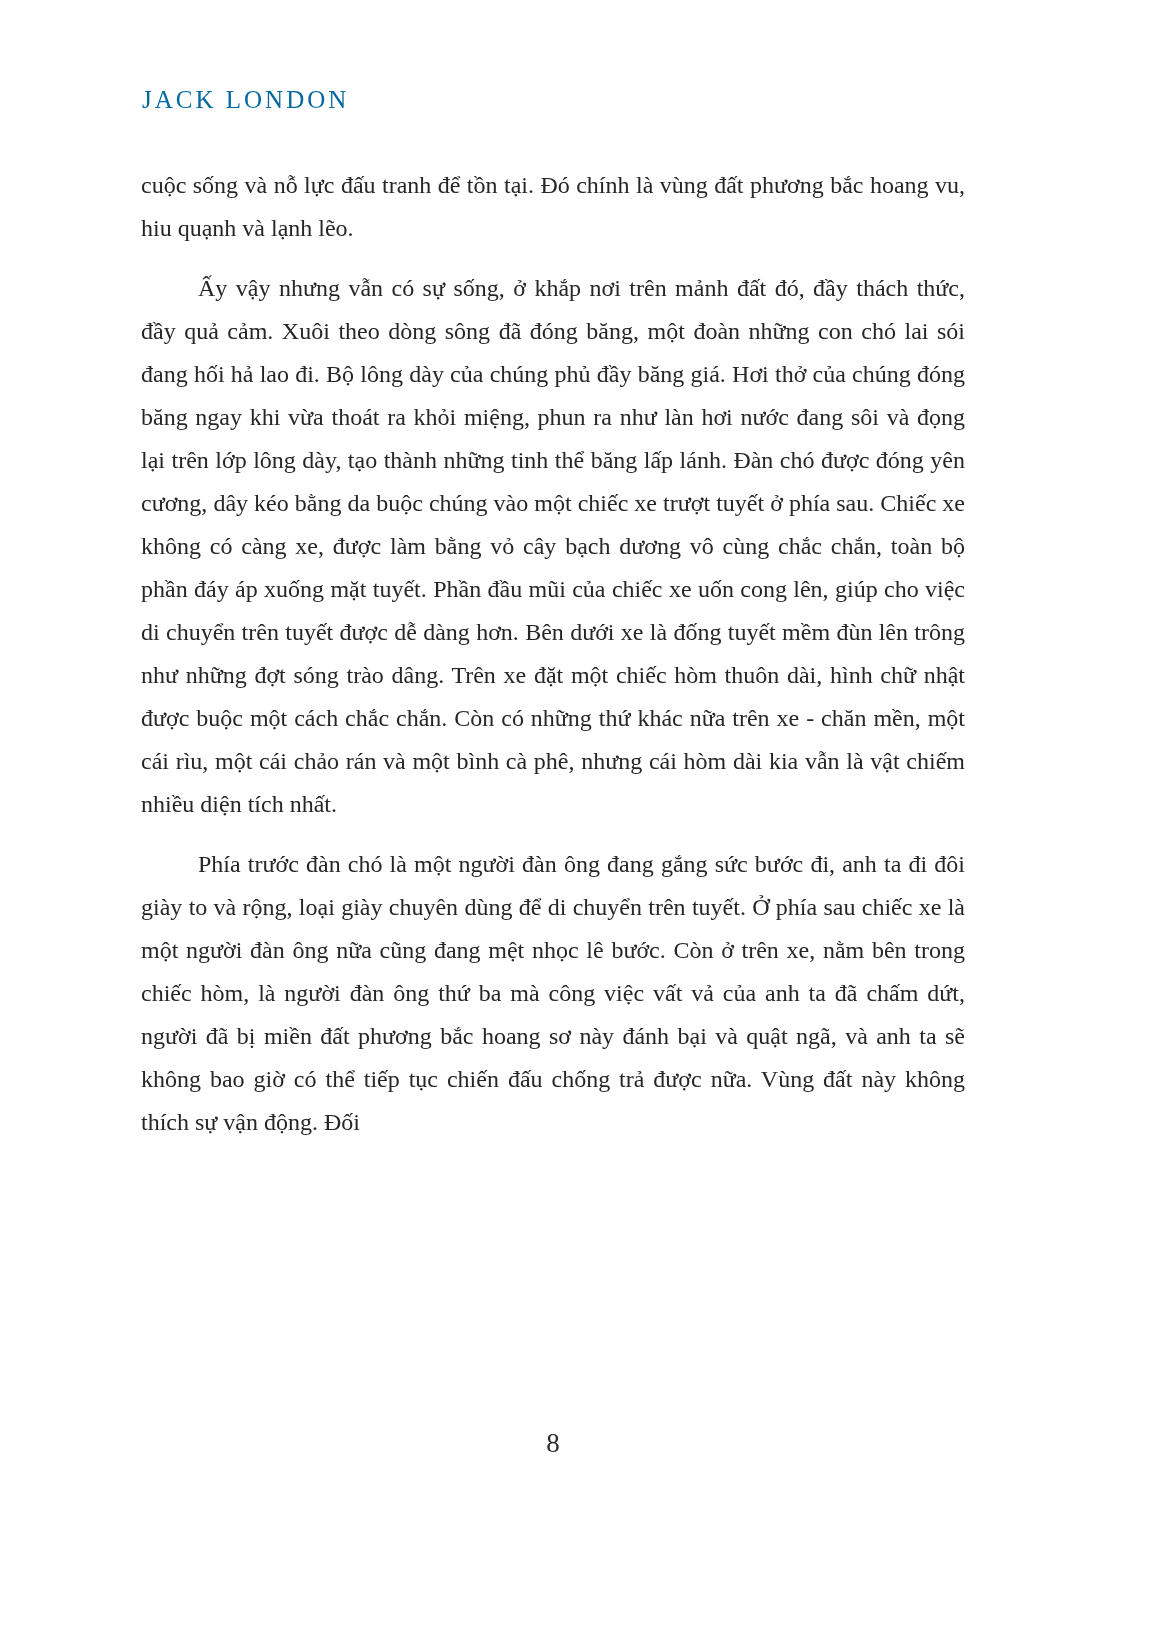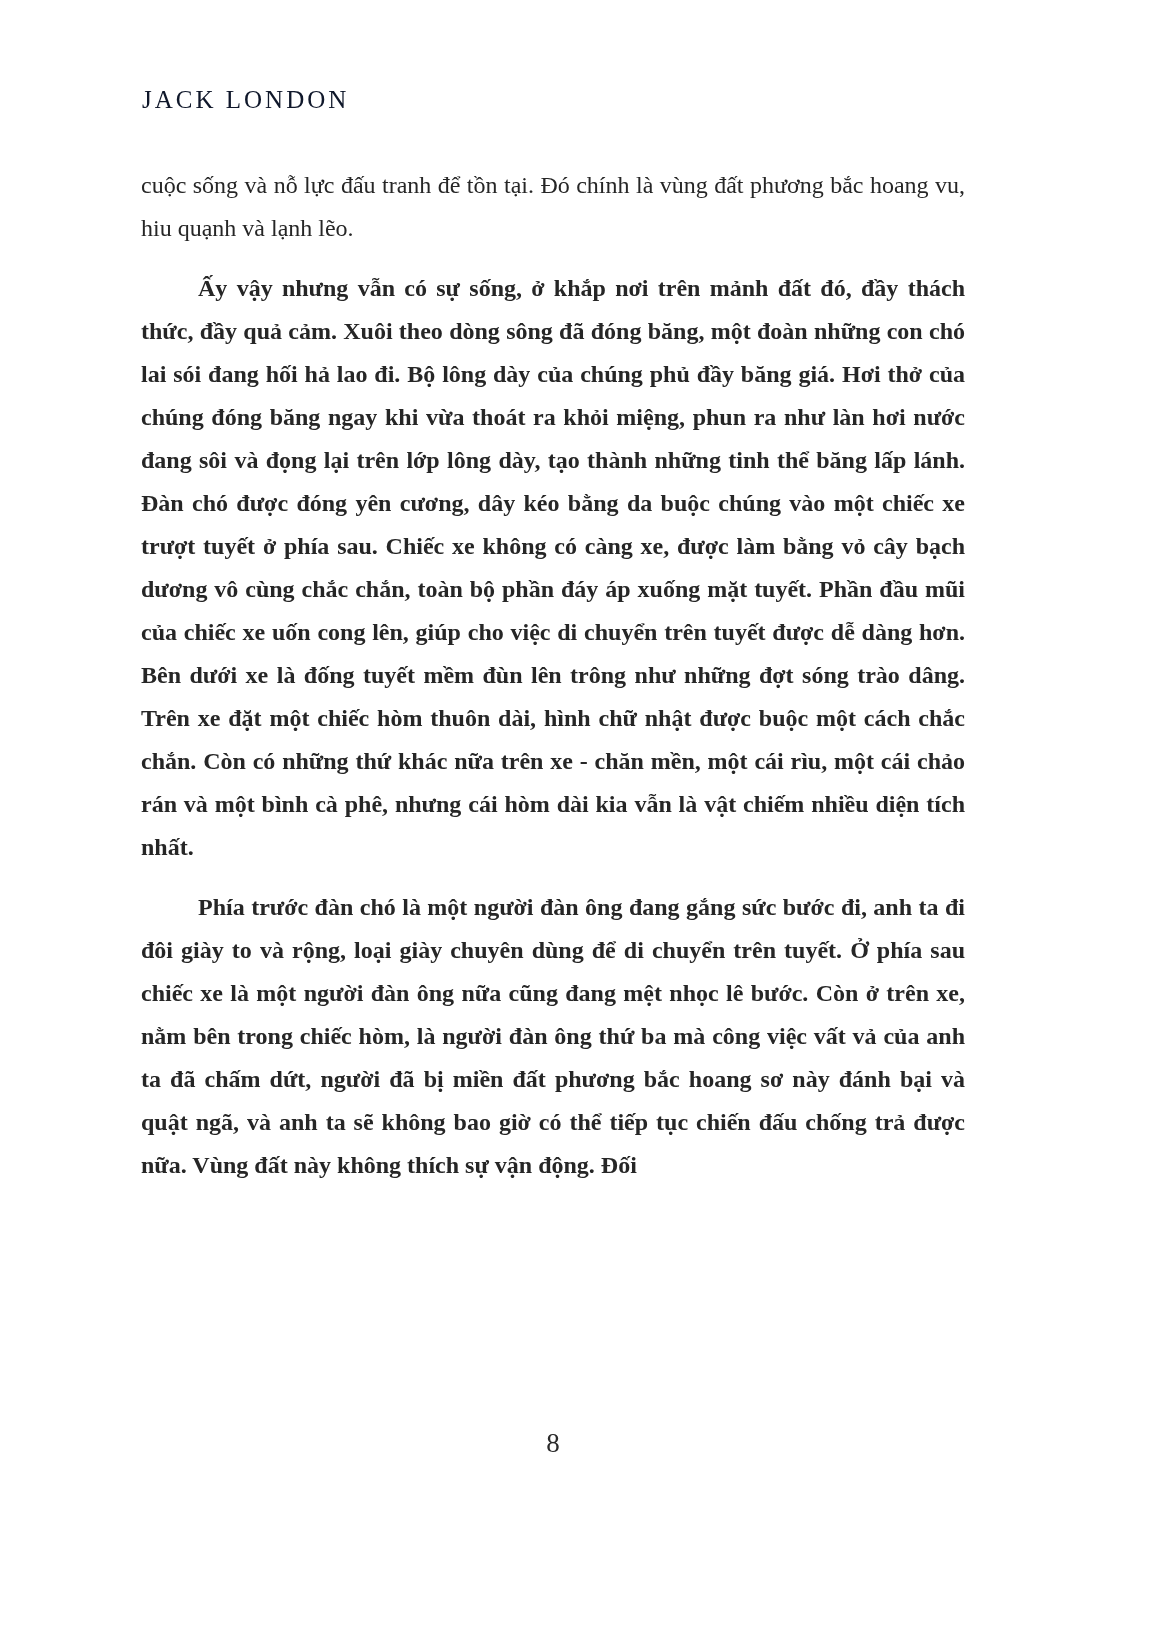--- a/index.html
+++ b/index.html
@@ -15,39 +15,38 @@
     overflow: hidden;
     font-family: "Liberation Serif", serif;
     color: #232323;
   }
   .running-header {
     position: absolute;
     top: 86px;
     left: 142px;
     font-size: 25px;
     letter-spacing: 3px;
-    color: #0f172a;
+    color: #0369a1;
     font-weight: 400;
   }
   .content {
     position: absolute;
     top: 164px;
     left: 141px;
     width: 824px;
     font-size: 24px;
     line-height: 43px;
     text-align: justify;
     color: #262626;
   }
   .content p {
     margin: 0 0 17px 0;
   }
   .content p.indent {
     text-indent: 57px;
-    font-weight: bold;
   }
   .page-number {
     position: absolute;
     top: 1428px;
     left: 141px;
     width: 824px;
     text-align: center;
     font-size: 27px;
     color: #2b2b2b;
   }

